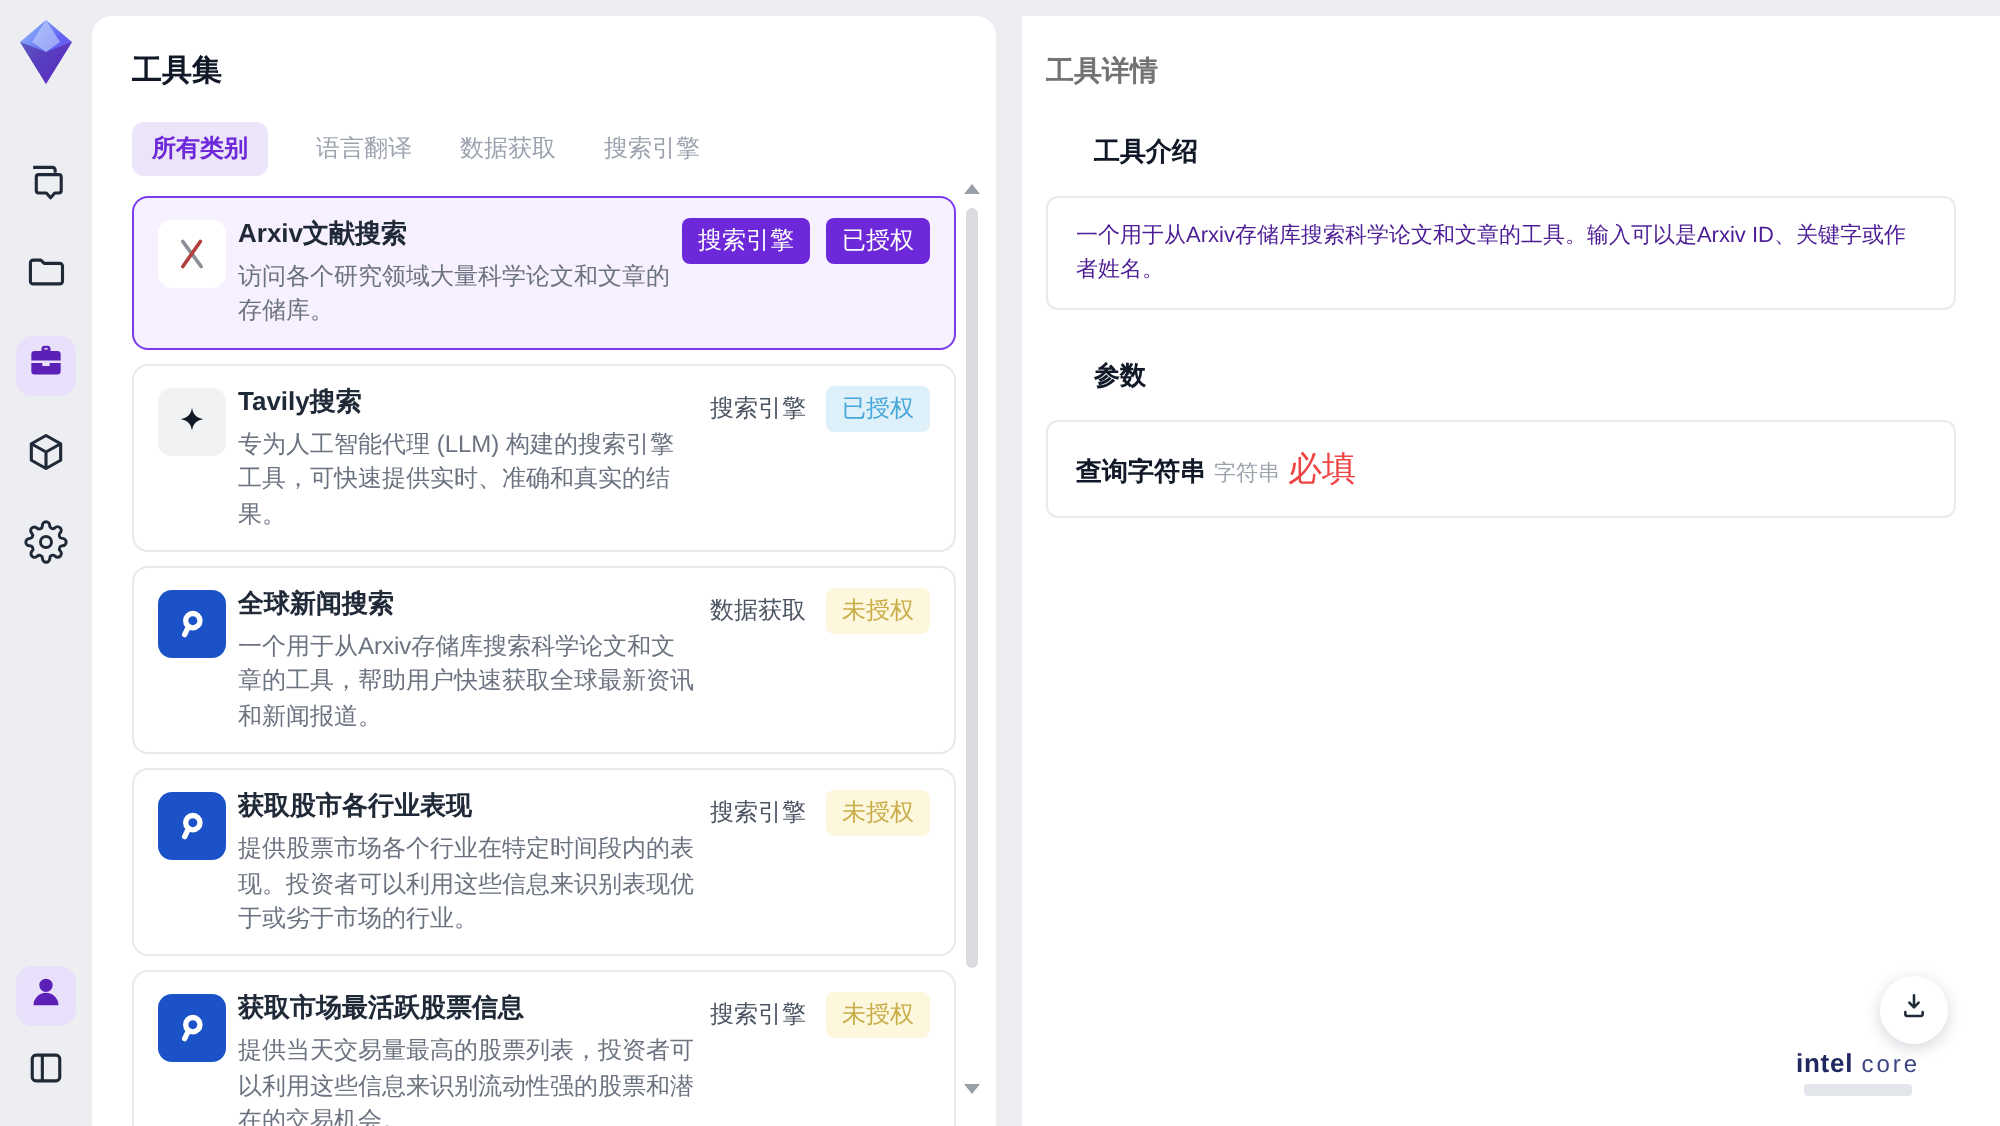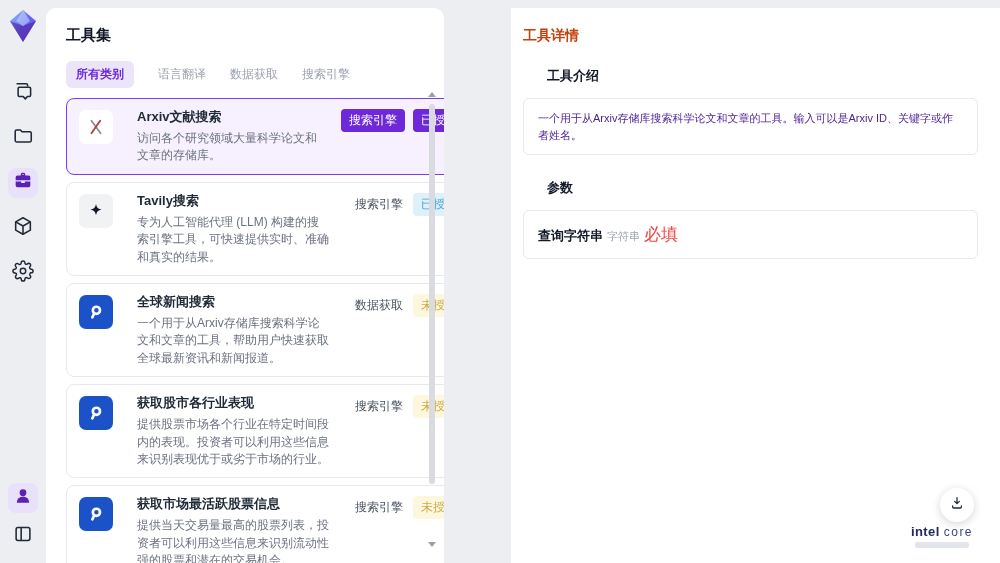--- a/index.html
+++ b/index.html
@@ -13,31 +13,31 @@
   }
   
   .rail { position:absolute; left:0; top:0; width:46px; height:563px; display:flex; flex-direction:column; align-items:center; }
   .rail-logo { margin-top:8px; width:32px; height:36px; display:flex; align-items:center; justify-content:center; }
   .rail-nav { margin-top:34px; display:flex; flex-direction:column; gap:15px; }
   .rail-btn { width:30px; height:30px; border-radius:8px; display:flex; align-items:center; justify-content:center; cursor:pointer; }
   .rail-btn.active { background:#e9e1fb; }
   .rail-bottom { position:absolute; bottom:12px; left:0; width:46px; display:flex; flex-direction:column; align-items:center; gap:8px; }
   
   .list-panel {
-    position:absolute; left:46px; top:8px; width:398px; height:555px;
+    position:absolute; left:46px; top:8px; width:452px; height:555px;
     background:#ffffff; border-radius:10px 10px 0 0; padding:18px 0 0 20px; overflow:hidden;
   }
   .list-title { font-size:15px; font-weight:bold; color:#111827; }
   .tabs { display:flex; align-items:center; gap:24px; margin-top:16px; }
   .tab { font-size:12px; color:#9ca3af; cursor:pointer; padding:5px 0; white-space:nowrap; }
   .tab.active { background:#ece5fa; color:#6d28d9; padding:5px 10px; border-radius:6px; font-weight:bold; }
   .cards { margin-top:10px; width:412px; display:flex; flex-direction:column; gap:7px; }
   .card {
     border:1px solid #e7e9ee; border-radius:8px; background:#fff;
-    padding:9px 12px; display:flex; gap:24px; cursor:pointer;
+    padding:9px 12px; display:flex; gap:6px; cursor:pointer;
   }
   .card.selected { background:#f6f0ff; border:1.5px solid #7c3aed; }
   .card-icon { flex:none; width:34px; height:34px; border-radius:7px; display:flex; align-items:center; justify-content:center; margin-top:2px; }
   .icon-white { background:#ffffff; }
   .icon-gray  { background:#f1f2f4; }
   .icon-blue  { background:#1b52c8; }
   .card-main { flex:1; min-width:0; }
   .card-title { font-size:13px; font-weight:bold; color:#1f2937; margin-bottom:4px; }
   .card-desc { font-size:12px; color:#6b7280; line-height:1.45; }
   .card-tags { flex:none; display:flex; gap:8px; align-items:flex-start; padding-top:1px; }
@@ -50,38 +50,38 @@
   .scrollzone { position:absolute; right:7px; top:84px; bottom:4px; width:10px; }
   .scroll-arrow { width:0; height:0; margin:0 auto; border-left:4px solid transparent; border-right:4px solid transparent; }
   .scroll-arrow.up   { border-bottom:5px solid #9aa0a8; }
   .scroll-arrow.down { border-top:5px solid #9aa0a8; position:absolute; bottom:12px; left:1px; }
   .scroll-thumb { position:absolute; top:12px; left:2px; width:6px; height:380px; background:#d9dbe0; border-radius:3px; }
   
   .detail-panel {
     position:absolute; left:511px; top:8px; width:489px; height:555px;
     background:#ffffff; padding:19px 22px 0 12px;
   }
-  .detail-title { font-size:14px; font-weight:bold; color:#c2410c; }
+  .detail-title { font-size:14px; font-weight:bold; color:#737373; }
   .section-head { font-size:13px; font-weight:bold; color:#111827; margin-top:24px;margin-left:24px; }
   .intro-box {
     margin-top:13px; border:1px solid #e7e9ee; border-radius:6px;
     padding:11px 14px; font-size:11px; color:#4c1d95; line-height:1.5;
   }
   .param-box { margin-top:13px; border:1px solid #e7e9ee; border-radius:6px; padding:12px 14px; }
   .param-head { display:flex; align-items:baseline; gap:4px; }
   .param-name { font-size:13px; font-weight:bold; color:#111827; }
   .param-type { font-size:11px; color:#9ca3af; }
   .param-required { font-size:17px; color:#ef4444; }
   .param-desc { margin-top:8px; font-size:12.5px; color:#4b5563; }
   
   .fab {
     position:absolute; right:26px; top:488px; width:34px; height:34px; border-radius:50%;
     background:#ffffff; box-shadow:0 2px 8px rgba(30,30,60,.18); display:flex; align-items:center; justify-content:center; cursor:pointer;
   }
-  .brand { position:absolute; right:15px; top:524px; width:86px; text-align:center; }
+  .brand { position:absolute; right:28px; top:524px; width:86px; text-align:center; }
   .brand-line { font-size:13px; color:#20285f; letter-spacing:.4px; }
   .brand-line .b1 { font-weight:bold; }
   .brand-line .b2 { font-weight:normal; color:#3c4582; letter-spacing:1.5px; font-size:12px; }
   .brand-sub { margin:3px auto 0; width:54px; height:6px; background:#e2e5ea; border-radius:2px; }
 </style>
 </head>
 <body>
 
 <div class="rail">
   <div class="rail-logo">

